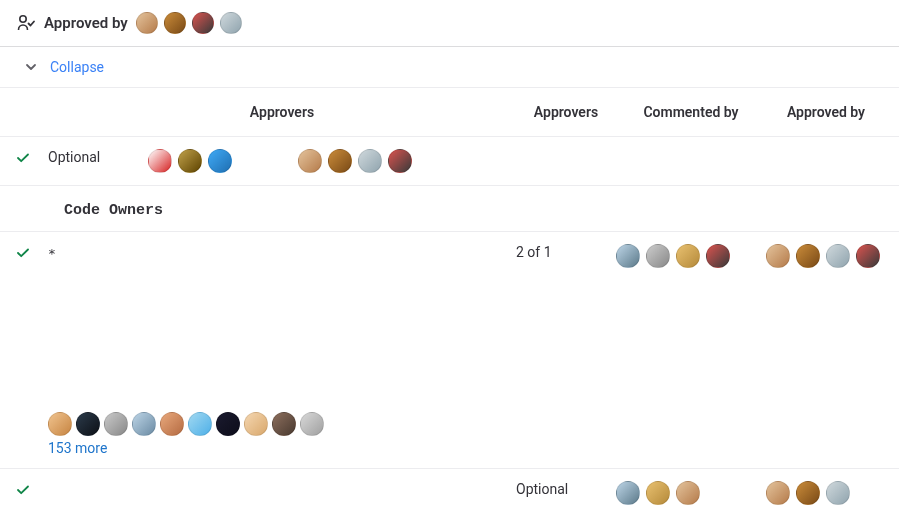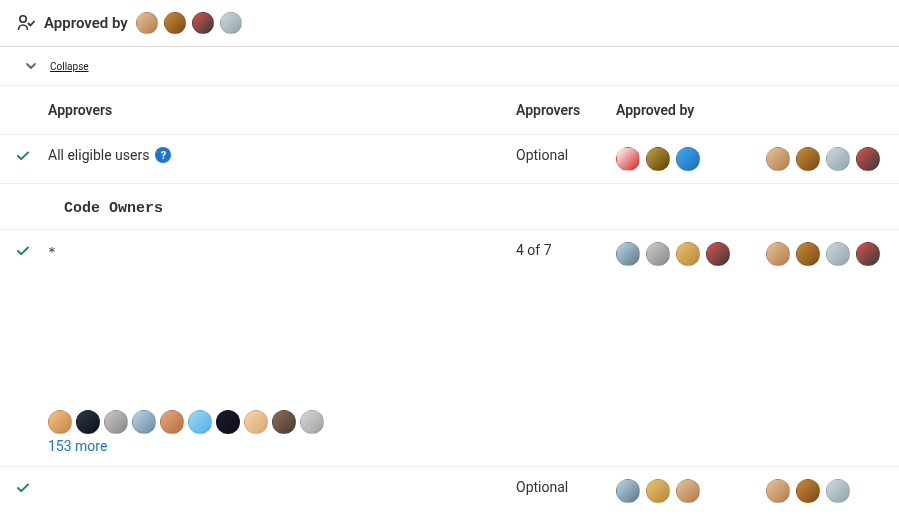--- a/index.html
+++ b/index.html
@@ -20,26 +20,27 @@
   .header .icon-wrap { display: flex; align-items: center; }
   .header-title { font-weight: 600; font-size: 15px; }
   .header-avatars { display: flex; gap: 6px; }
   .collapse-row {
     display: flex;
     align-items: center;
     padding: 12px 24px;
     gap: 12px;
     border-bottom: 1px solid #ececef;
   }
-  .collapse-link { color: #0f172a; font-size: 10px; cursor: pointer; text-decoration: underline; }
+  .collapse-link { color: #3b82f6; font-size: 14px; cursor: pointer; }
   .chev { display:inline-flex; }
   .table-head {
     display: flex;
     padding: 16px 16px 16px 48px;
     border-bottom: 1px solid #ececef;
+    text-align: center;
   }
   .col-approvers { flex: 0 0 468px; font-weight: 600; }
   .col-approvals { flex: 0 0 100px; font-weight: 600; }
   .col-commented { flex: 0 0 150px; font-weight: 600; }
   .col-approved  { flex: 0 0 120px; font-weight: 600; }
 
   .row {
     display: flex;
     padding: 12px 16px 12px 16px;
     border-bottom: 1px solid #ececef;
@@ -112,34 +113,29 @@
     <svg width="14" height="14" viewBox="0 0 14 14">
         <path d="M3 5l4 4 4-4" stroke="#626168" stroke-width="1.8" fill="none" stroke-linecap="round" stroke-linejoin="round"></path>
       </svg>
   </span>
   <span class="collapse-link">Collapse</span>
 </div>
 
 <div class="table-head">
   <div class="col-approvers">Approvers</div>
   <div class="col-approvals">Approvers</div>
+  <div class="col-commented">Commented by</div>
   <div class="col-approved">Approved by</div>
 </div>
 
 <div class="row">
   <div class="row-status">
     <svg width="14" height="14" viewBox="0 0 14 14">
         <path d="M2 7l3.2 3.2L12 3.5" stroke="#108548" stroke-width="1.8" fill="none" stroke-linecap="round" stroke-linejoin="round"></path>
       </svg>
-  </div>
-  <div class="row-main">
-    <div class="rule-name">
-      <span>All eligible users</span>
-      <span class="qmark">?</span>
-    </div>
   </div>
   <div class="row-approvals">Optional</div>
   <div class="row-commented">
       <div class="av-stack" id="r0-com">
         <span class="avatar" style="background: linear-gradient(135deg, rgb(255, 255, 255), rgb(214, 34, 34));"></span>
         <span class="avatar" style="background: linear-gradient(135deg, rgb(191, 160, 74), rgb(94, 67, 0));"></span>
         <span class="avatar" style="background: linear-gradient(135deg, rgb(63, 169, 245), rgb(31, 111, 178));"></span>
       </div>
     </div>
   <div class="row-approved">
@@ -171,21 +167,21 @@
         <span class="avatar" style="background: linear-gradient(135deg, rgb(188, 212, 230), rgb(107, 139, 164));"></span>
         <span class="avatar" style="background: linear-gradient(135deg, rgb(232, 168, 124), rgb(181, 107, 66));"></span>
         <span class="avatar" style="background: linear-gradient(135deg, rgb(160, 216, 241), rgb(79, 176, 232));"></span>
         <span class="avatar" style="background: linear-gradient(135deg, rgb(26, 26, 46), rgb(13, 13, 26));"></span>
         <span class="avatar" style="background: linear-gradient(135deg, rgb(244, 214, 176), rgb(217, 168, 108));"></span>
         <span class="avatar" style="background: linear-gradient(135deg, rgb(140, 110, 93), rgb(74, 58, 48));"></span>
         <span class="avatar" style="background: linear-gradient(135deg, rgb(216, 216, 216), rgb(160, 160, 160));"></span>
         <span class="more-link">153 more</span>
       </div>
   </div>
-  <div class="row-approvals">4 of 7</div>
+  <div class="row-approvals">2 of 1</div>
   <div class="row-commented">
       <div class="av-stack" id="r1-com">
         <span class="avatar" style="background: linear-gradient(135deg, rgb(188, 212, 230), rgb(92, 122, 138));"></span>
         <span class="avatar" style="background: linear-gradient(135deg, rgb(204, 204, 204), rgb(136, 136, 136));"></span>
         <span class="avatar" style="background: linear-gradient(135deg, rgb(232, 192, 112), rgb(181, 138, 58));"></span>
         <span class="avatar" style="background: linear-gradient(135deg, rgb(217, 83, 79), rgb(58, 58, 58));"></span>
       </div>
     </div>
   <div class="row-approved">
       <div class="av-stack" id="r1-app">

